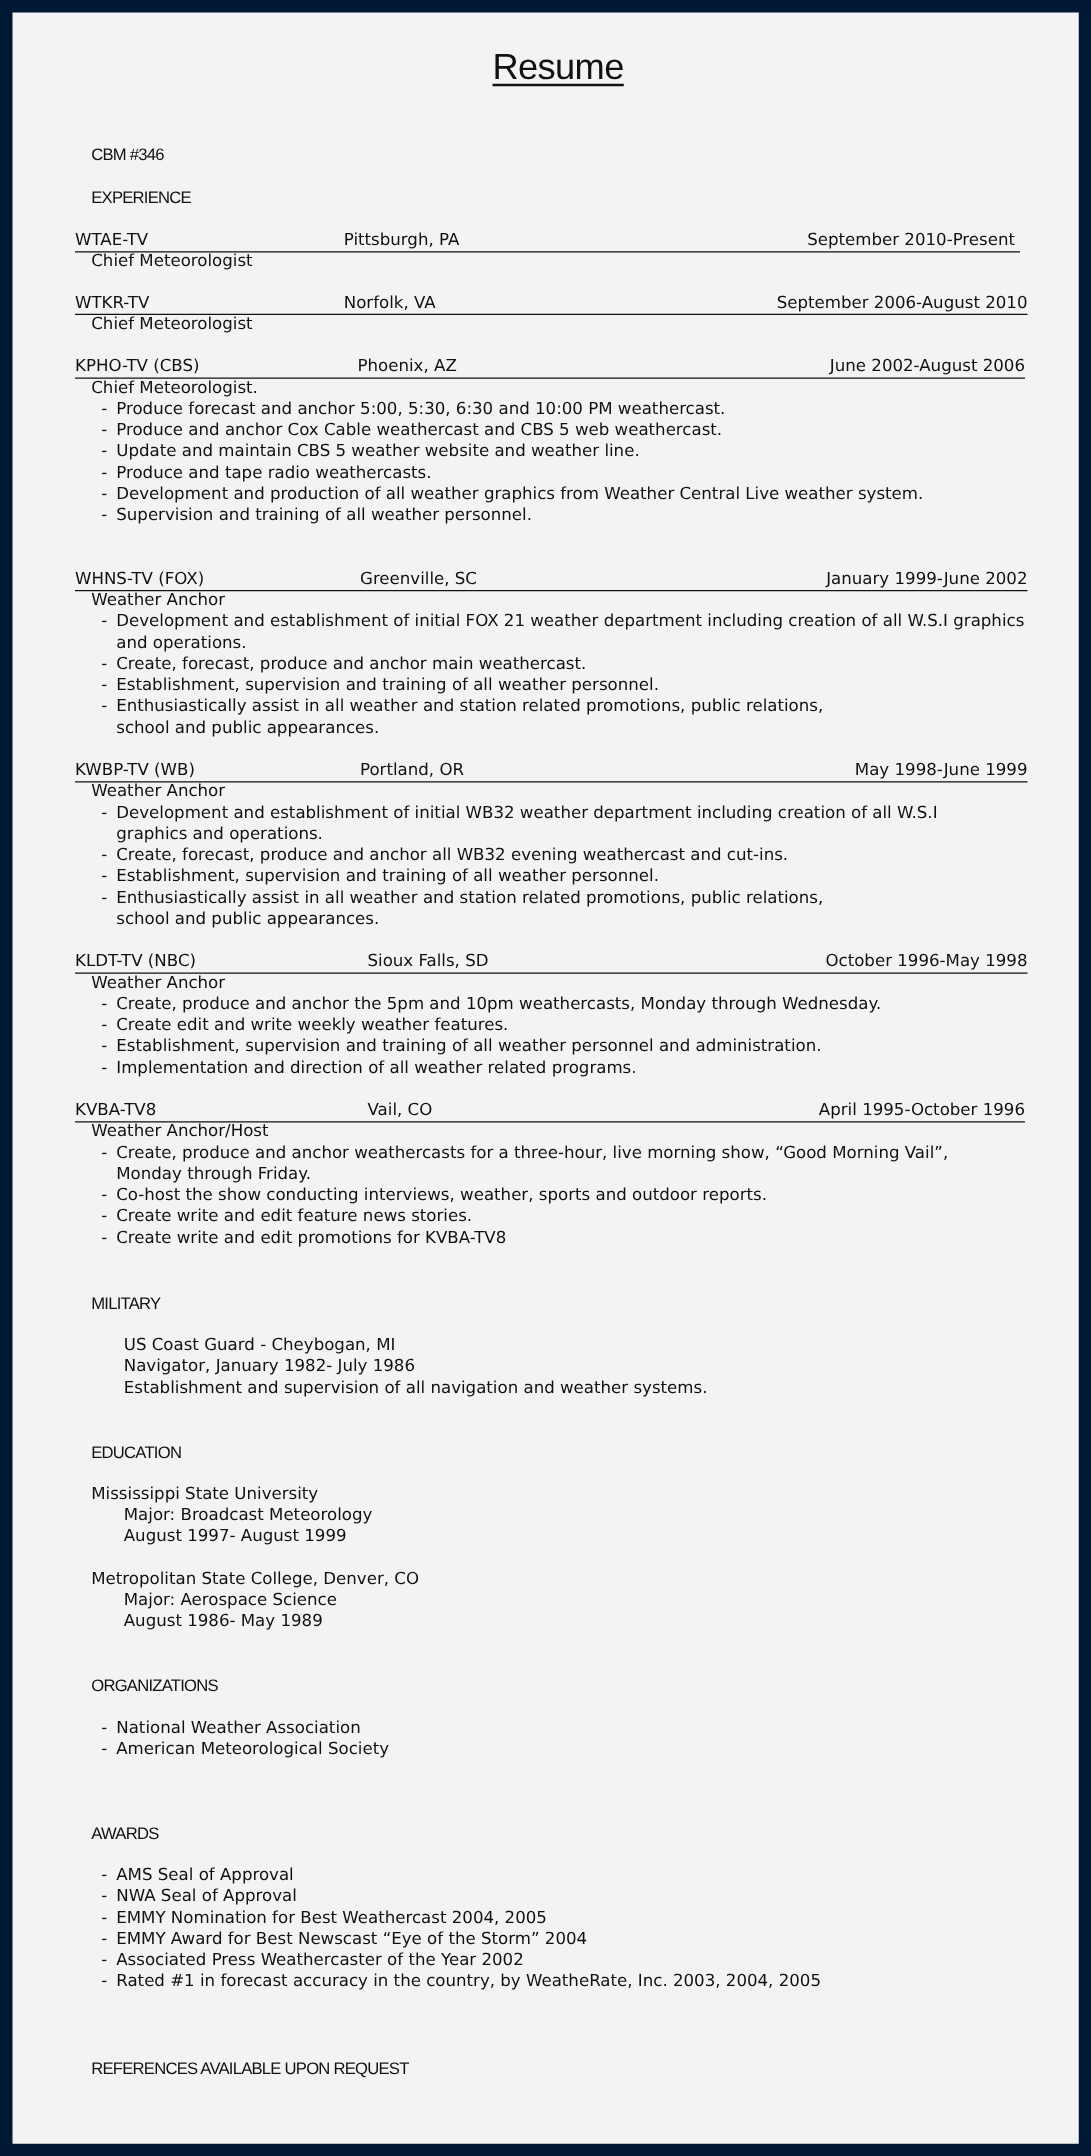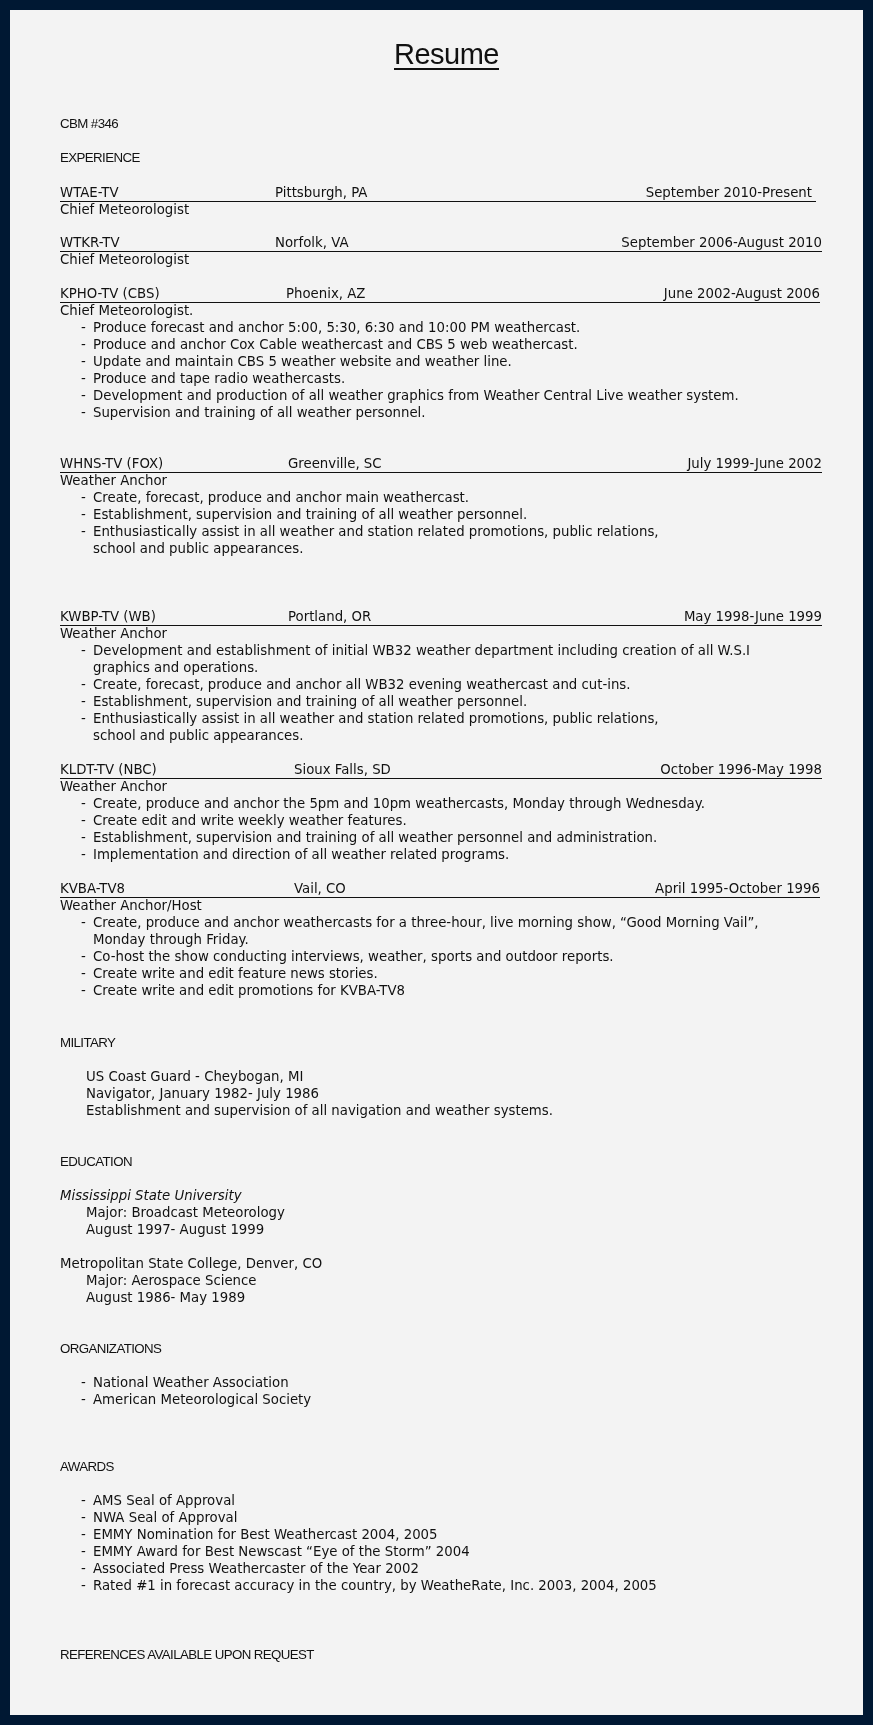--- a/index.html
+++ b/index.html
@@ -1,19 +1,19 @@
 <!DOCTYPE html>
 <html><head>
 <meta charset="utf-8">
 <style>
   html, body { margin:0; padding:0; }
   body { width:873px; height:1725px; background:#001833; position:relative; overflow:hidden;
          font-family:"DejaVu Sans", sans-serif; color:#111; }
   .page { position:absolute; left:10px; top:10px; width:853px; height:1705px; background:#f3f3f3; }
-  .abs { position:absolute; white-space:nowrap; }
+  .abs { position:absolute; white-space:nowrap;margin-left:13px; }
   .title { position:absolute; left:0; width:873px; top:28px; text-align:center;
            font-family:"Liberation Sans", sans-serif; font-size:29px; letter-spacing:-0.5px; }
   .title span { text-decoration:underline; text-underline-offset:4px; text-decoration-thickness:1.5px; }
   .txt { font-size:13.3px; line-height:17px; }
   .sec { font-size:13.3px; letter-spacing:-0.6px; font-family:"Liberation Sans", sans-serif; }
   .hdr { position:absolute; left:50px; height:17px; border-bottom:1px solid #111; }
   .hdr span { position:absolute; top:0; font-size:13.3px; line-height:17px; white-space:nowrap; }
   .bul { position:absolute; font-size:13.3px; line-height:17px; }
   .bul li { list-style:none; position:relative; padding-left:12px; }
   .bul li::before { content:"-"; position:absolute; left:0; }
@@ -53,24 +53,25 @@
     <li>Produce and anchor Cox Cable weathercast and CBS 5 web weathercast.</li>
     <li>Update and maintain CBS 5 weather website and weather line.</li>
     <li>Produce and tape radio weathercasts.</li>
     <li>Development and production of all weather graphics from Weather Central Live weather system.</li>
     <li>Supervision and training of all weather personnel.</li>
   </ul>
 
   <div class="hdr" style="top:445px;width:762px;">
     <span style="left:0">WHNS-TV (FOX)</span>
     <span style="left:228px">Greenville, SC</span>
-    <span style="right:0">July 1999-June 2002</span>
+    <span style="right:0">January 1999-June 2002</span>
   </div>
   <div class="abs txt" style="left:50px;top:462px;">Weather Anchor</div>
   <ul class="bul" style="left:71px;top:479px;width:742px;white-space:normal;">
+    <li>Development and establishment of initial FOX 21 weather department including creation of all W.S.I graphics and operations.</li>
     <li>Create, forecast, produce and anchor main weathercast.</li>
     <li>Establishment, supervision and training of all weather personnel.</li>
     <li style="width:600px">Enthusiastically assist in all weather and station related promotions, public relations, school and public appearances.</li>
   </ul>
 
   <div class="hdr" style="top:598px;width:762px;">
     <span style="left:0">KWBP-TV (WB)</span>
     <span style="left:228px">Portland, OR</span>
     <span style="right:0">May 1998-June 1999</span>
   </div>
@@ -107,21 +108,21 @@
     <li>Create write and edit feature news stories.</li>
     <li>Create write and edit promotions for KVBA-TV8</li>
   </ul>
 
   <div class="abs sec" style="left:50px;top:1025px;">MILITARY</div>
   <div class="abs txt" style="left:76px;top:1058px;">US Coast Guard - Cheybogan, MI</div>
   <div class="abs txt" style="left:76px;top:1075px;">Navigator, January 1982- July 1986</div>
   <div class="abs txt" style="left:76px;top:1092px;">Establishment and supervision of all navigation and weather systems.</div>
 
   <div class="abs sec" style="left:50px;top:1144px;">EDUCATION</div>
-  <div class="abs txt" style="left:50px;top:1177px;font-style:italic;">Mississippi State University</div>
+  <div class="abs txt" style="left:50px;top:1177px;">Mississippi State University</div>
   <div class="abs txt" style="left:76px;top:1194px;">Major: Broadcast Meteorology</div>
   <div class="abs txt" style="left:76px;top:1211px;">August 1997- August 1999</div>
   <div class="abs txt" style="left:50px;top:1245px;">Metropolitan State College, Denver, CO</div>
   <div class="abs txt" style="left:76px;top:1262px;">Major: Aerospace Science</div>
   <div class="abs txt" style="left:76px;top:1279px;">August 1986- May 1989</div>
 
   <div class="abs sec" style="left:50px;top:1331px;">ORGANIZATIONS</div>
   <ul class="bul" style="left:71px;top:1364px;width:500px;">
     <li>National Weather Association</li>
     <li>American Meteorological Society</li>

